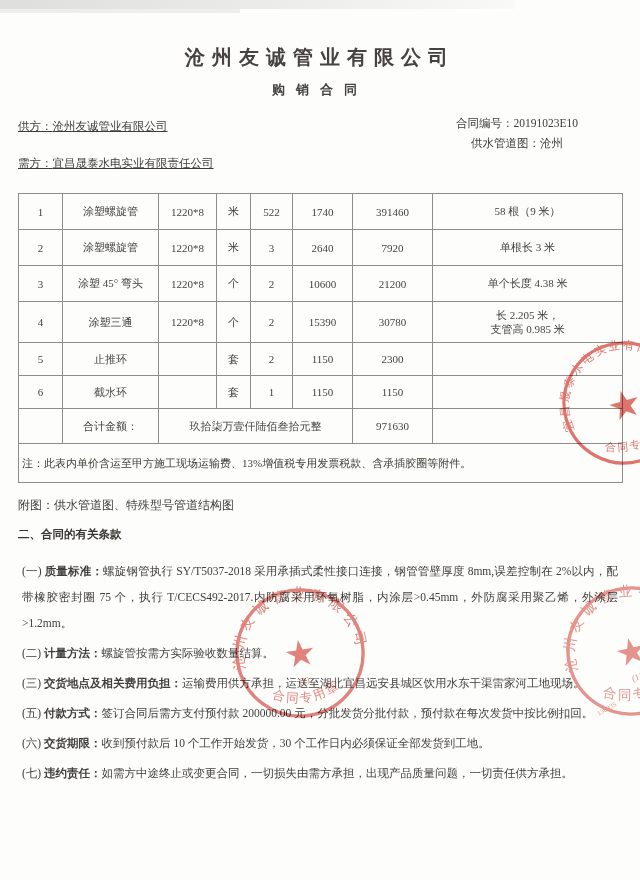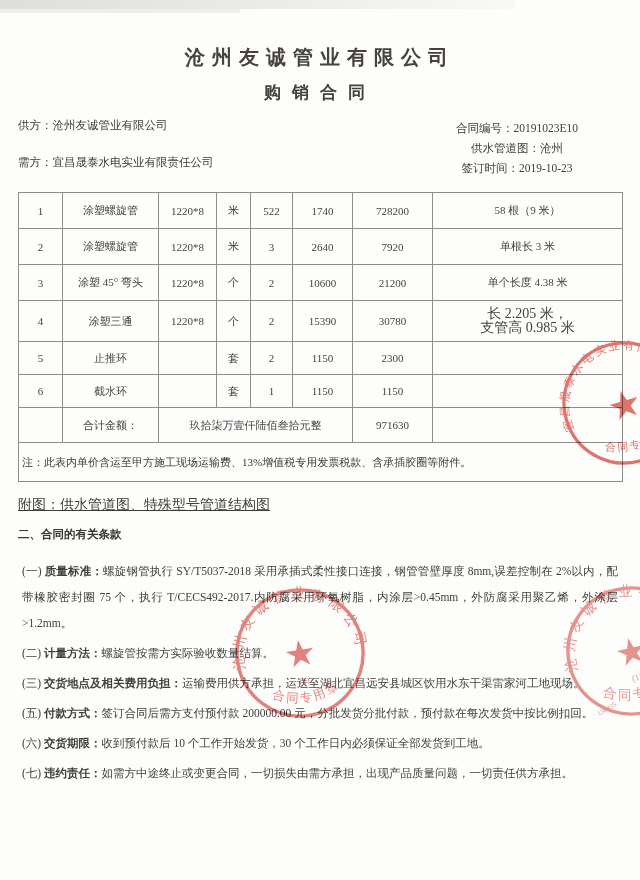--- a/index.html
+++ b/index.html
@@ -15,26 +15,26 @@
     background:linear-gradient(to right,#dededd,#ececeb 55%,#f9f9f8);}
   .scan-strip2{position:absolute;left:0;top:9px;height:4px;width:240px;background:#eeeeed;}
 
   .content{position:relative;padding:44px 18px 0 18px;}
 
   .company-title{
     text-align:center;font-size:20px;letter-spacing:7px;font-weight:600;
     margin:0 0 10px 0;color:#45423f;
   }
   .doc-title{
-    text-align:center;font-size:17px;letter-spacing:11px;font-weight:600;
+    text-align:center;font-size:13px;letter-spacing:11px;font-weight:600;
     margin:0 0 14px 0;color:#45423f;
   }
 
   .head-block{display:flex;justify-content:space-between;font-size:11.5px;}
-  .parties .line{margin:0 0 22px 0;}
+  .parties .line{margin:6px 0 22px 0;text-decoration:underline;}
   .parties .line.first{margin-bottom:22px;}
   .meta{width:210px;line-height:20px;text-align:center;}
   .meta div{white-space:nowrap;}
 
   .sec-title{font-size:11.5px;font-weight:bold;margin:6px 0 4px 0;color:#38362f;}
 
   table.items{
     width:604px;border-collapse:collapse;table-layout:fixed;
     font-size:11px;text-align:center;color:#454340;
   }
@@ -44,23 +44,23 @@
   }
   table.items th{height:26px;}
   table.items td{height:31px;}
   tr.r4 td{height:36px;}
   tr.r5 td,tr.r6 td{height:28px;}
   tr.total-row td{height:30px;}
   td.note-cell{
     height:34px !important;text-align:left;font-weight:bold;
     padding:4px 6px;font-size:11px;color:#3c3a32;margin-top:24px;
   }
-  .remark2{font-size:14px;line-height:14px;}
-
-  .attach{font-size:14px;margin:14px 0 8px 0;text-decoration:underline;}
+  .remark2{font-size:11px;line-height:14px;}
+
+  .attach{font-size:12px;margin:14px 0 8px 0;}
   .sec2{font-size:11.5px;font-weight:bold;margin:13px 0 16px 0;color:#38362f;}
 
   .clauses{margin-top:3px;}
   .clause{font-size:11.5px;line-height:26px;margin:4px;text-align:justify;color:#403e3a;}
   .clause .chead{font-weight:bold;}
   .clause.hang{padding-left:30px;text-indent:-30px;}
 
   .stamp{position:absolute;mix-blend-mode:multiply;pointer-events:none;}
   .stamp svg{display:block;}
   .stamp-a{left:549px;top:328px;opacity:.8;transform:rotate(-16deg);color:#d8544a;}
@@ -79,21 +79,20 @@
     <h2 class="doc-title">购销合同</h2>
 
     <div class="head-block">
       <div class="parties">
         <p class="line first"><span>供方：</span><span>沧州友诚管业有限公司</span></p>
         <p class="line"><span>需方：</span><span>宜昌晟泰水电实业有限责任公司</span></p>
       </div>
       <div class="meta">
         <div><span>合同编号：</span><span>20191023E10</span></div>
         <div><span>供水管道图：</span><span>沧州</span></div>
-        <div><span>签订时间：</span><span>2019-10-23</span></div>
       </div>
     </div>
 
 
     <table class="items">
       <colgroup>
         <col style="width:44px">
           <col style="width:96px">
           <col style="width:58px">
           <col style="width:34px">
@@ -103,21 +102,21 @@
           <col style="width:190px">
       </colgroup>
       <tbody>
       <tr>
         <td>1</td>
         <td>涂塑螺旋管</td>
         <td>1220*8</td>
         <td>米</td>
         <td>522</td>
         <td>1740</td>
-        <td>728200</td>
+        <td>391460</td>
         <td>58 根（9 米）</td>
       </tr>
       <tr>
         <td>2</td>
         <td>涂塑螺旋管</td>
         <td>1220*8</td>
         <td>米</td>
         <td>3</td>
         <td>2640</td>
         <td>7920</td>

